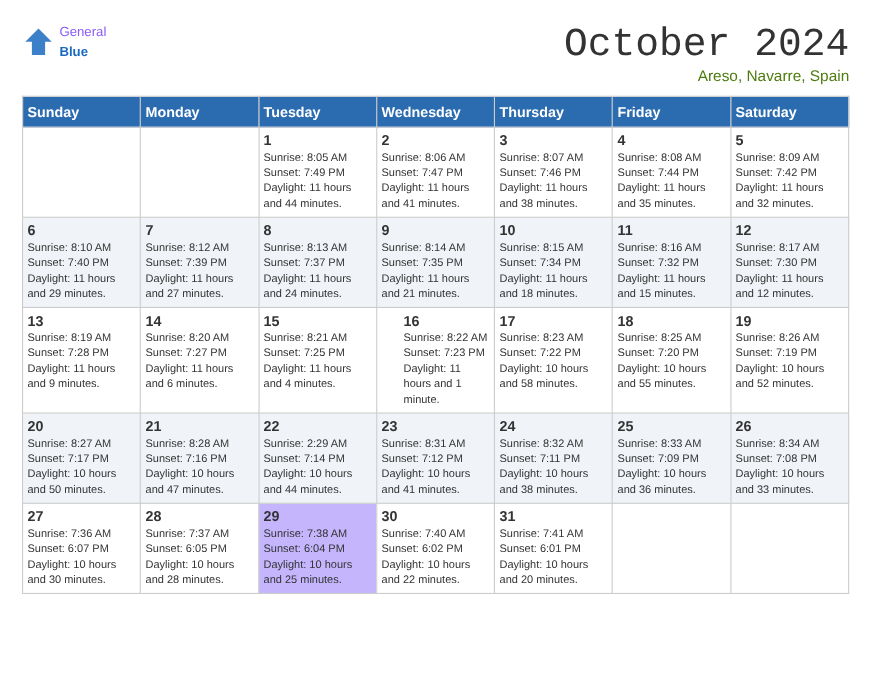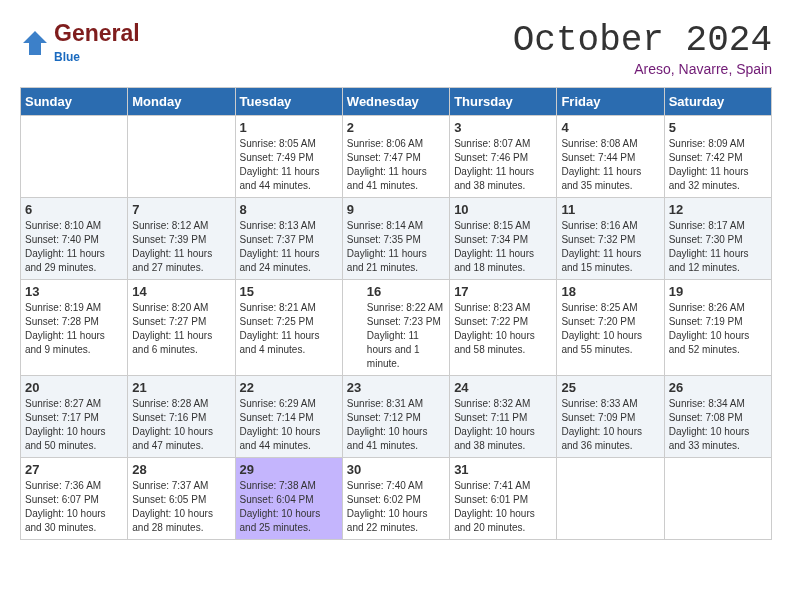--- a/index.html
+++ b/index.html
@@ -29,21 +29,21 @@
       text-align: right;
     }
     .month-title {
       font-size: 36px;
       color: #333;
       font-weight: normal;
       font-family: Liberation Mono, monospace;
     }
     .subtitle {
       font-size: 14px;
-      color: #701a75;
+      color: #4d7c0f;
     }
     table {
       width: 100%;
       border-collapse: collapse;
       table-layout: fixed;
     }
     th {
       background-color: #2b6cb0;
       color: white;
       font-size: 13px;
@@ -81,21 +81,21 @@
 </head>
 <body>
 
 <div class="header">
   <div class="logo">
     <svg class="logo-icon" viewBox="0 0 40 40" xmlns="http://www.w3.org/2000/svg">
       <polygon points="20,4 36,20 28,20 28,36 12,36 12,20 4,20" fill="#1a6abf" opacity="0.85"></polygon>
     </svg>
     <div>
       <div>
-        <span style="font-size:23px;font-weight:bold;color:#7f1d1d;">General</span><br>
+        <span style="font-size:12px;font-weight:normal;color:#8b5cf6;">General</span><br>
         <span style="font-size:12px;font-weight:bold;color:#1a6abf;">Blue</span>
       </div>
     </div>
   </div>
   <div class="title-block">
     <div class="month-title">October 2024</div>
     <div class="subtitle">Areso, Navarre, Spain</div>
   </div>
 </div>
 
@@ -285,21 +285,21 @@
         <span class="day-number">21</span>
         <div class="day-info">
           <span>Sunrise: 8:28 AM</span><br>
           <span>Sunset: 7:16 PM</span><br>
           <span>Daylight: 10 hours and 47 minutes.</span>
         </div>
       </td>
         <td style="background-color: rgb(240, 244, 248);">
         <span class="day-number">22</span>
         <div class="day-info">
-          <span>Sunrise: 6:29 AM</span><br>
+          <span>Sunrise: 2:29 AM</span><br>
           <span>Sunset: 7:14 PM</span><br>
           <span>Daylight: 10 hours and 44 minutes.</span>
         </div>
       </td>
         <td style="background-color: rgb(240, 244, 248);">
         <span class="day-number">23</span>
         <div class="day-info">
           <span>Sunrise: 8:31 AM</span><br>
           <span>Sunset: 7:12 PM</span><br>
           <span>Daylight: 10 hours and 41 minutes.</span>

